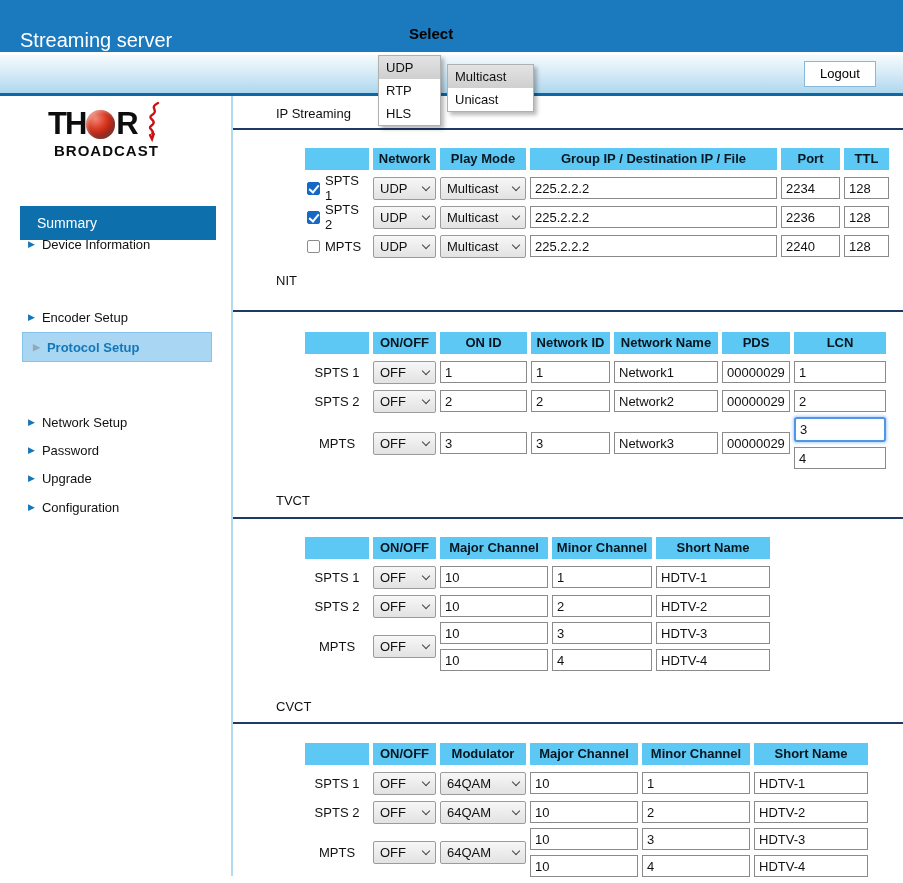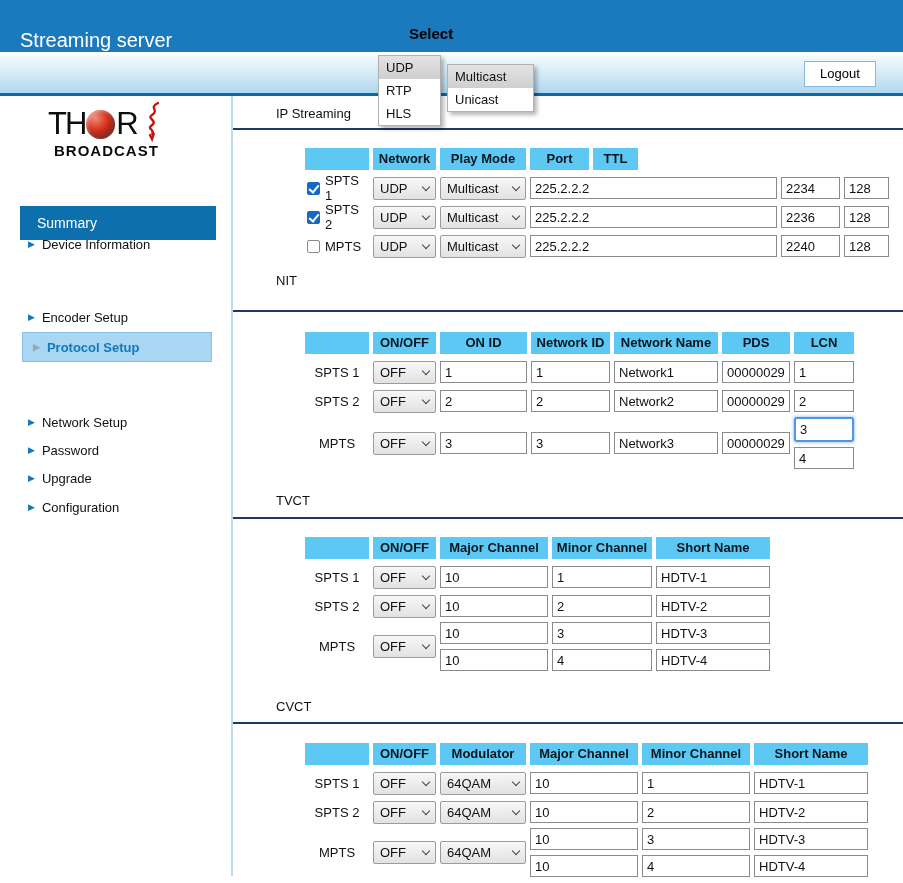--- a/index.html
+++ b/index.html
@@ -23,21 +23,21 @@
   
   .ddlist { position:absolute; background:#fff; border:1px solid #b0b0b0;
             box-shadow:3px 3px 4px rgba(0,0,0,.28); z-index:30; }
   .dd-protocol { left:378px; top:55px; width:63px; }
   .dd-playmode { left:447px; top:64px; width:87px; }
   .dd-item { height:23px; line-height:23px; padding-left:7px; font-size:13px; color:#111; cursor:pointer; white-space:nowrap; }
   .dd-item.highlighted { background:linear-gradient(180deg,#e3e3e3,#cfcfcf); }
   
   .logo { position:absolute; left:48px; top:104px; width:170px; }
   .logo-row { display:flex; align-items:center; }
-  .logo-txt { font-size:31px; font-weight:normal; letter-spacing:-2px; color:#0d0d0d; }
+  .logo-txt { font-size:31px; font-weight:bold; letter-spacing:-2px; color:#0d0d0d; }
   .globe { display:inline-block; width:29px; height:29px; border-radius:50%; margin:0 1px;
            background:radial-gradient(circle at 32% 28%, #f08a79 0%, #da3b24 38%, #a61407 72%, #7c0d04 100%);
            box-shadow:inset -2px -3px 4px rgba(90,90,90,.55), inset 2px 2px 3px rgba(255,255,255,.35); }
   .squiggle { margin-left:8px; margin-top:-4px; }
   .logo-sub { font-size:15px; font-weight:bold; letter-spacing:1px; color:#0d0d0d; padding-left:6px; margin-top:-2px; }
   .side-hd { position:absolute; left:20px; width:196px; height:34px; background:#0d70ad;
              color:#fff; font-size:14px; line-height:34px; padding-left:17px; cursor:pointer; }
   .side-item { position:absolute; left:28px; height:20px; display:flex; align-items:center;
                font-size:13px; color:#111; cursor:pointer; white-space:nowrap; }
   .arrow { color:#1576b9; font-size:9px; margin-right:7px; }
@@ -55,21 +55,21 @@
         height:22px; line-height:22px; text-align:center; white-space:nowrap; }
   .cell { display:flex; align-items:center; justify-content:center; height:26px; }
   .cell.stack { flex-direction:column; gap:5px; height:auto; justify-content:center; }
   .mpts-block { align-items:center; }
   .rowlabel { font-size:13px; color:#111; }
   .lbl-left { justify-content:flex-start; gap:5px; padding-left:2px; }
   
   .ipc0,.nitc0,.tvc0,.cvc0 { width:64px; }
   .ipc1,.nitc1,.tvc1,.cvc1 { width:63px; }
   .ipc2 { width:86px; } .ipc3 { width:247px; } .ipc4 { width:59px; } .ipc5 { width:45px; }
-  .nitc2 { width:87px; } .nitc3 { width:79px; } .nitc4 { width:104px; } .nitc5 { width:68px; } .nitc6 { width:60px; }
+  .nitc2 { width:87px; } .nitc3 { width:79px; } .nitc4 { width:104px; } .nitc5 { width:68px; } .nitc6 { width:92px; }
   .tvc2 { width:108px; } .tvc3 { width:100px; } .tvc4 { width:114px; }
   .cvc2 { width:86px; } .cvc3 { width:108px; } .cvc4 { width:108px; } .cvc5 { width:114px; }
   
   input.tin { width:100%; height:22px; border:1px solid #8a8a8a; font-size:13px;
               font-family:"Liberation Sans",sans-serif; padding:0 4px; background:#fff; color:#111; }
   input.tin.focused { border:2px solid #4f97e3; border-radius:3px; height:25px;
               box-shadow:0 0 3px 1px rgba(77,144,254,.45); }
   .sel { width:100%; height:23px; border:1px solid #9b9b9b; border-radius:2px;
          background:linear-gradient(180deg,#f7f7f7,#e2e2e2); display:flex; align-items:center;
          justify-content:space-between; padding:0 6px; font-size:13px; color:#111; cursor:pointer; }
@@ -152,20 +152,21 @@
   <div class="vdivider"></div>
 
   <div class="sec-title" style="top:106px">IP Streaming</div>
   <div class="sec-rule" style="top:128px"></div>
 
   <div class="tbl" style="top:148px">
     <div class="trow thead">
       <div class="th ipc0"></div>
       <div class="th ipc1">Network</div>
       <div class="th ipc2">Play Mode</div>
+      <div class="th ipc3">Group IP / Destination IP / File</div>
       <div class="th ipc4">Port</div>
       <div class="th ipc5">TTL</div>
     </div>
 
     <div class="trow">
       <div class="cell ipc0 lbl-left">
         <span class="cb checked"></span>
         <span class="rowlabel">SPTS 1</span>
       </div>
       <div class="cell ipc1">

